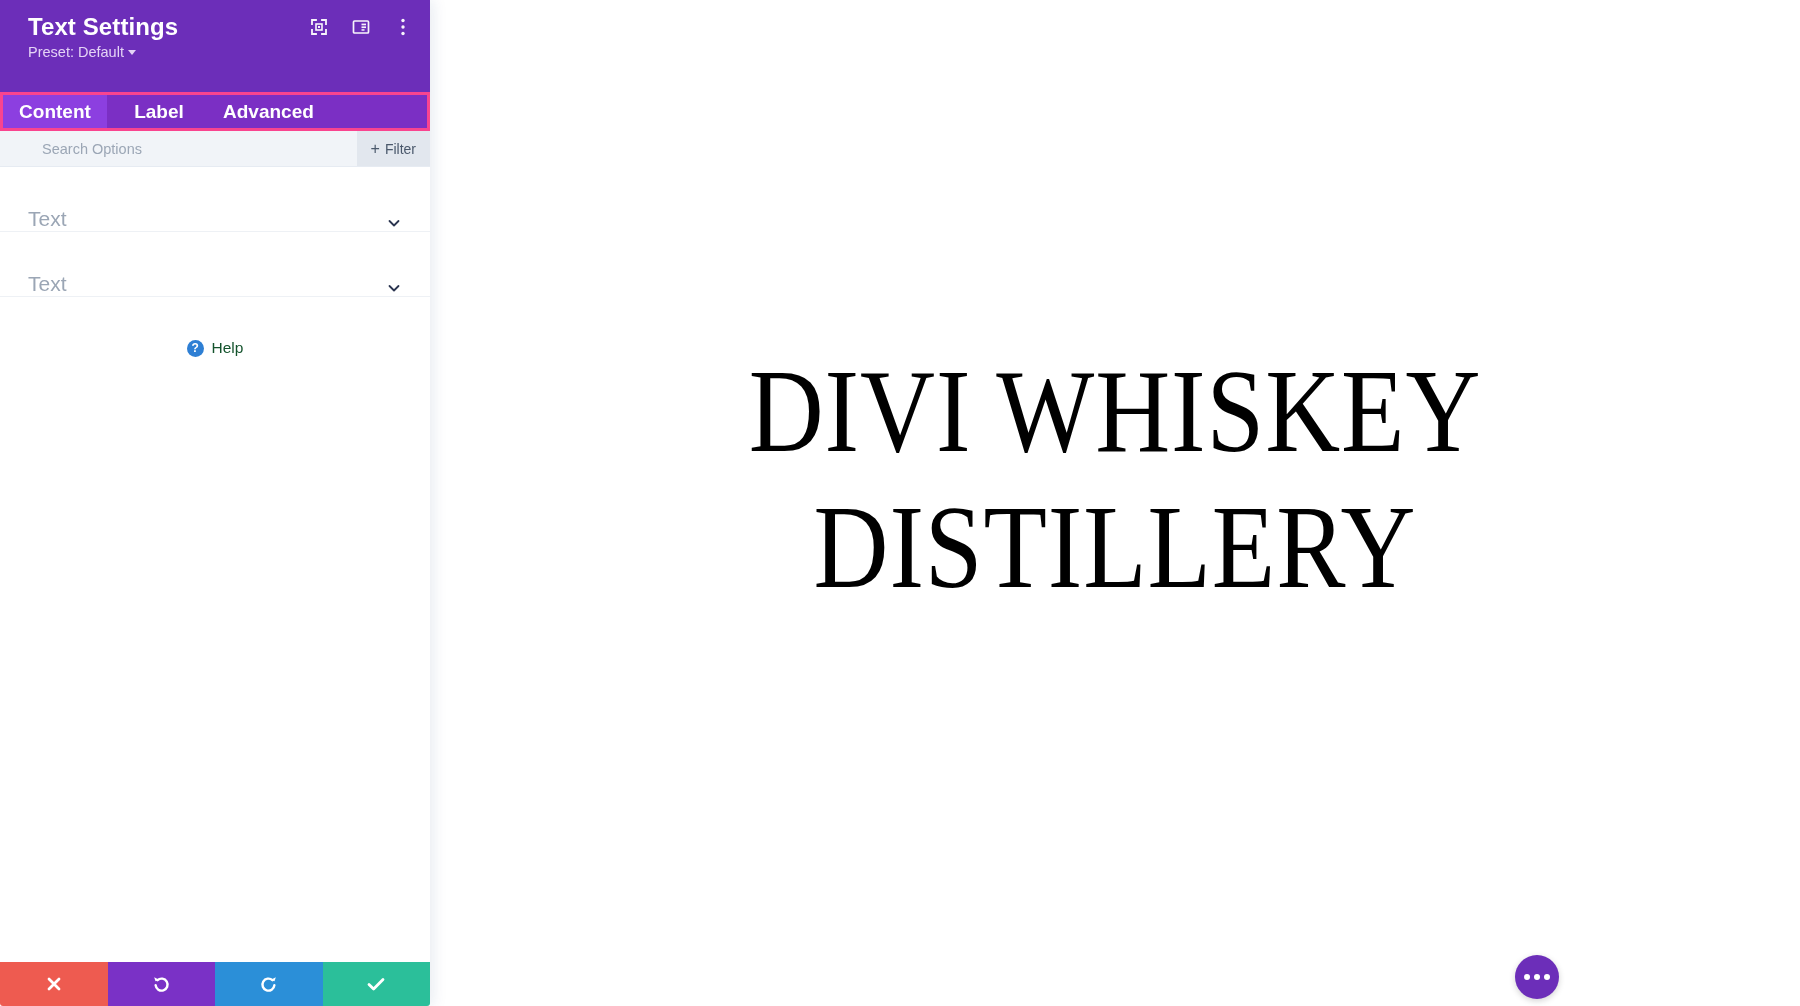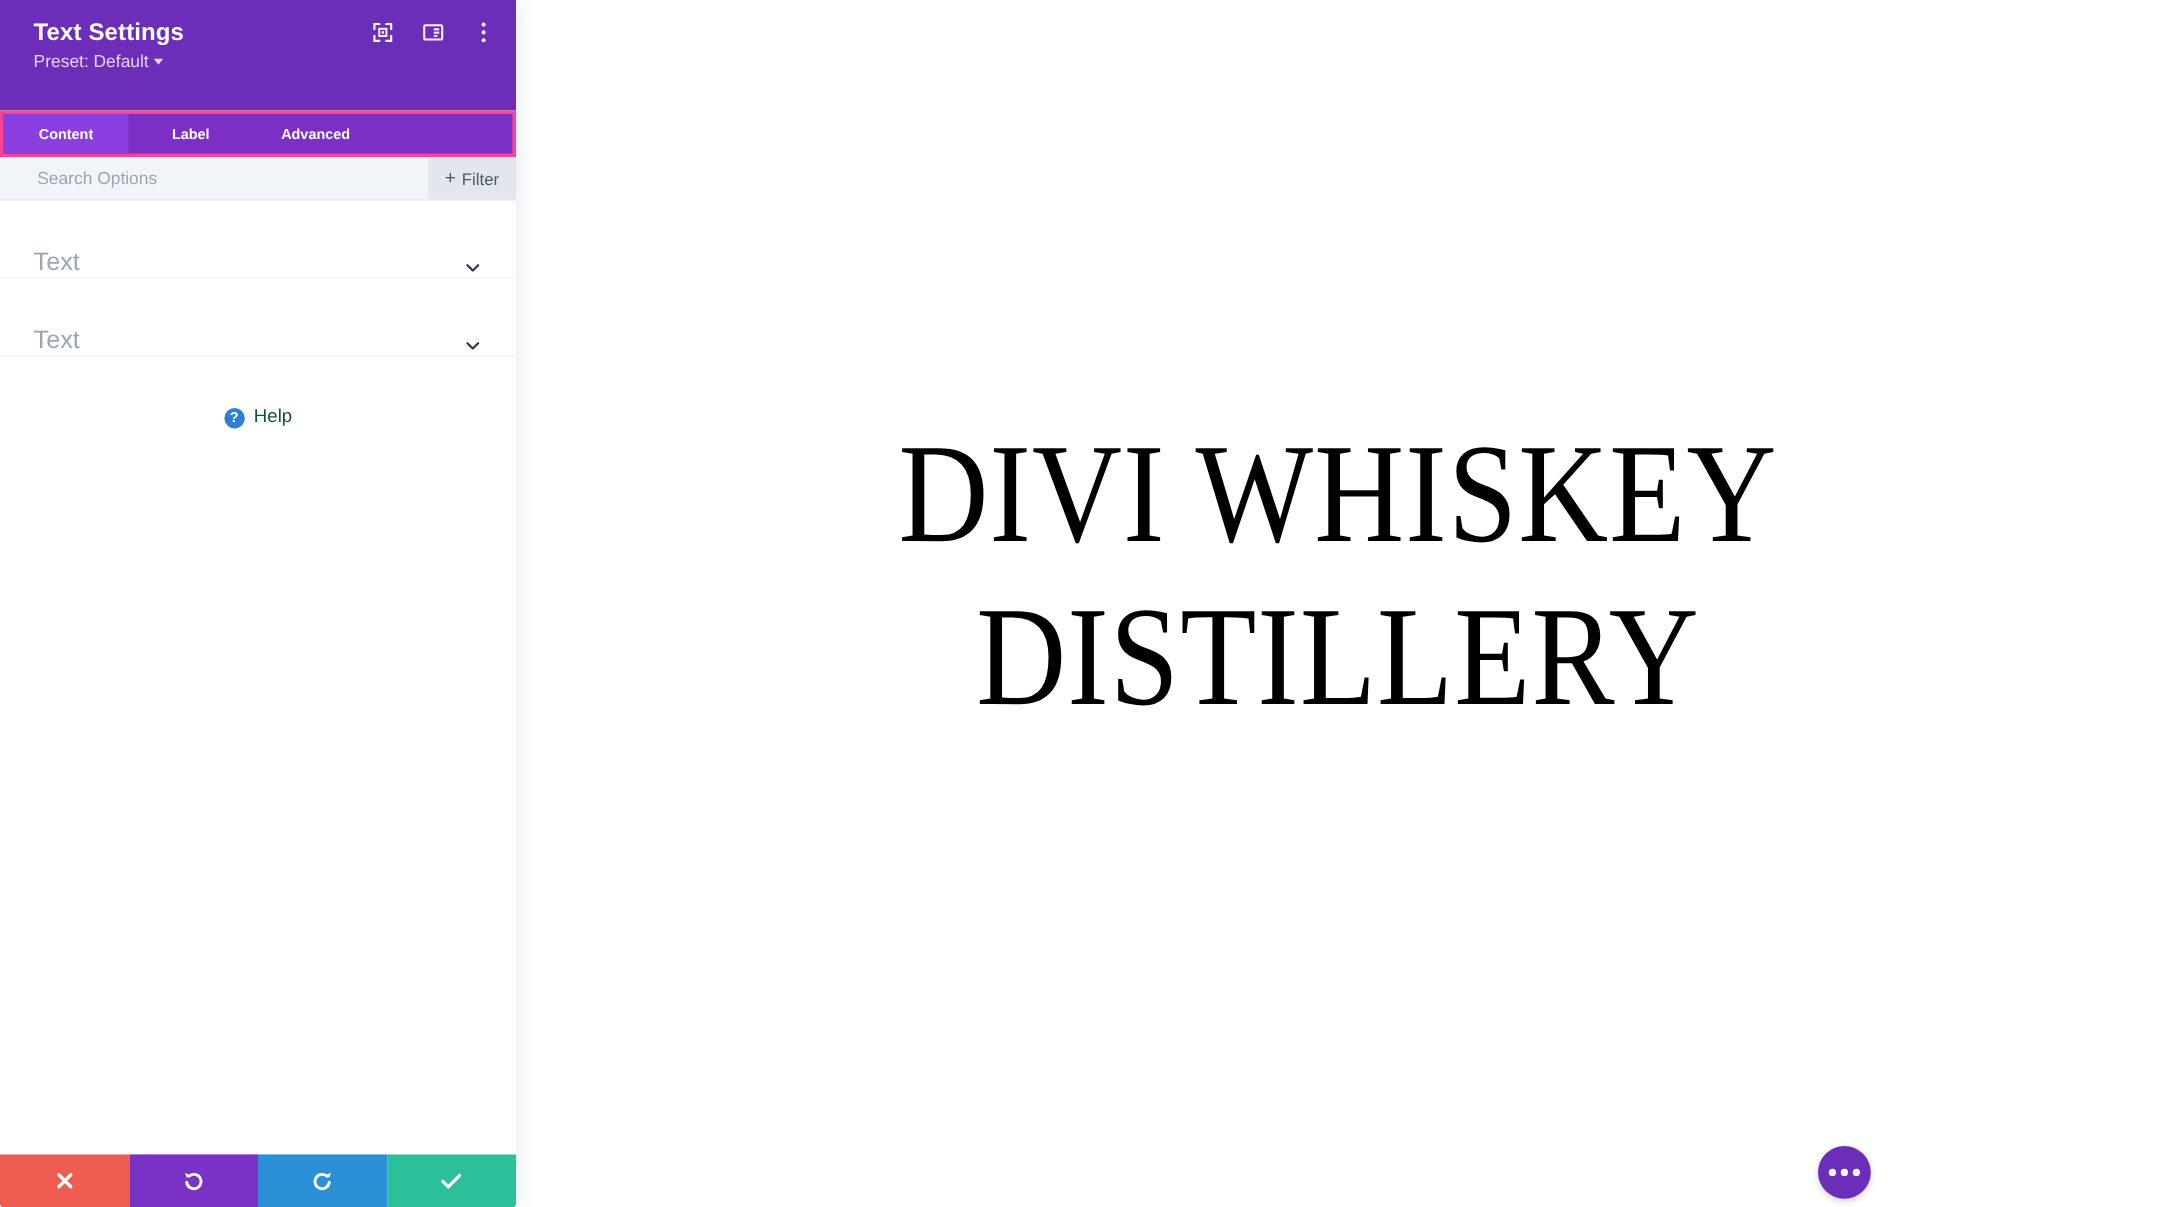--- a/index.html
+++ b/index.html
@@ -88,21 +88,21 @@
   .panel-header {
     background: #6C2EB9;
     padding: 14px 18px 10px 28px;
     position: relative;
     height: 92px;
     flex: 0 0 auto;
   }
 
   .panel-title {
     color: #ffffff;
-    font-size: 20px;
+    font-size: 24px;
     font-weight: bold;
     letter-spacing: 0.1px;
     line-height: 26px;
   }
 
   .panel-preset {
     color: #E4D3F6;
     font-size: 14.5px;
     margin-top: 4px;
     cursor: pointer;
@@ -145,21 +145,21 @@
     display: flex;
     background: #7B2FC4;
     height: 33px;
   }
   .tab {
     display: flex;
     align-items: center;
     justify-content: center;
     padding: 0 12px;
     color: #ffffff;
-    font-size: 12px;
+    font-size: 19px;
     font-weight: bold;
     cursor: pointer;
     min-width: 104px;
     height: 100%;
   }
   .tab.active { background: #8C3FE0; }
 
   
   .search-row {
     display: flex;
@@ -168,21 +168,21 @@
     background: #F1F4F8;
     border-bottom: 1px solid #E6EBF2;
     flex: 0 0 auto;
     position: relative;
   }
   .search-input {
     flex: 1 1 auto;
     border: none;
     outline: none;
     background: transparent;
-    padding: 0 12px 0 31px;
+    padding: 0 12px 0 42px;
     font-size: 14.5px;
     color: #3a4759;
     font-family: "Liberation Sans", sans-serif;
     height: 100%;
   }
   .search-input::placeholder { color: #9BA6B5; }
 
   .filter-btn {
     display: flex;
     align-items: center;

